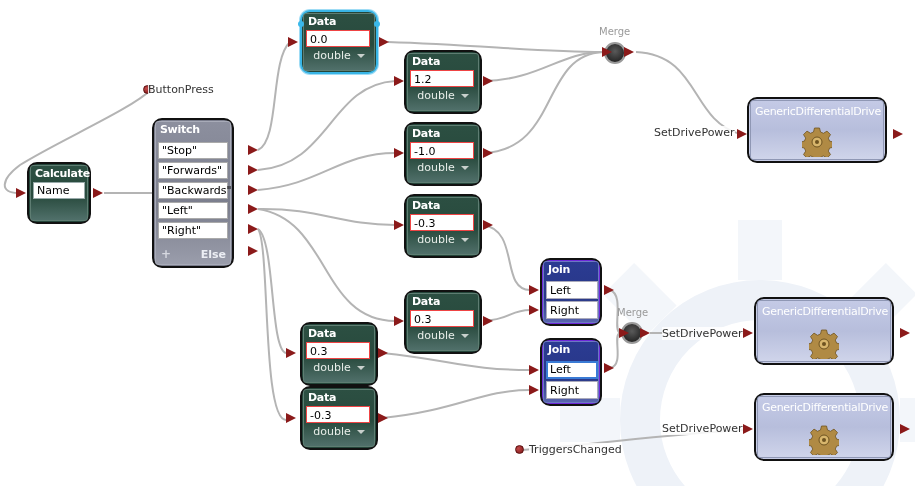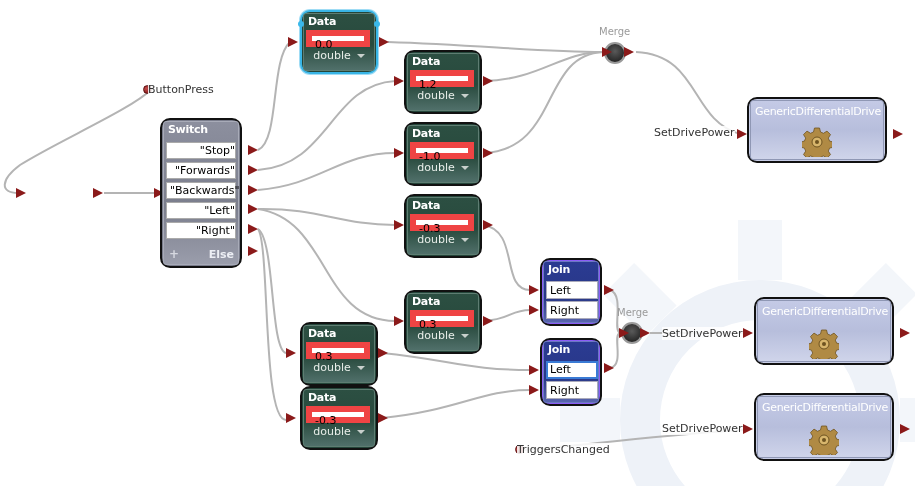--- a/index.html
+++ b/index.html
@@ -13,39 +13,39 @@
   #wires { position:absolute; left:0; top:0; width:915px; height:486px; pointer-events:none; }
   .watermark { position:absolute; left:0; top:0; }
 
   .node { position:absolute; box-sizing:border-box; border:2px solid #111; border-radius:10px; }
   .node .inner { position:absolute; left:1px; top:1px; right:1px; bottom:1px; border-radius:3px; }
   .node .title { position:absolute; left:6px; top:3px; color:#fff; font-size:11px; font-weight:bold; letter-spacing:-0.3px; white-space:nowrap; }
 
   
   .data-node { width:78px; height:64px; background:#24463a; }
   .data-node .inner { border:1px solid #5e7d72; background:linear-gradient(to bottom,#2c4f42 0%,#284a3d 55%,#50706a 100%); }
-  .data-node .val { position:absolute; left:4px; top:18px; width:64px; height:17px; background:#fff; border:6px solid #ef4444; color:#000; font-size:11px; line-height:17px; padding-left:3px; box-sizing:border-box; }
+  .data-node .val { position:absolute; left:4px; top:18px; width:64px; height:17px; background:#fff; border:1px solid #ef4444; color:#000; font-size:11px; line-height:17px; padding-left:3px; box-sizing:border-box; }
   .data-node .type { position:absolute; left:0; width:100%; top:37px; text-align:center; color:#e8eee9; font-size:11px; }
   .data-node .type .caret { display:inline-block; width:0; height:0; border-left:4px solid transparent; border-right:4px solid transparent; border-top:4px solid #c8d0cc; margin-left:6px; vertical-align:middle; }
   .data-node.selected { border-color:#39b5e6; box-shadow:0 0 0 1px #9fdcf5; }
   .sel-handle { position:absolute; width:6px; height:6px; border-radius:3px; background:#3ab8ea; }
 
   
   .svc-node { background:#c7cde6; }
   .svc-node .inner { border:1px solid #8f97b4; background:linear-gradient(to bottom,#c4cae6 0%,#b7bedc 50%,#cfd4ea 100%); }
 
   
   .switch-node { width:82px; height:150px; background:#7a7d8c; }
   .switch-node .inner { border:1px solid #a8abb8; background:linear-gradient(to bottom,#8c8f9e,#7b7e8d 60%,#9a9dab); }
   .case { position:absolute; left:4px; width:70px; height:17px; background:#fff; border:1px solid #aaa; box-sizing:border-box; line-height:16px; padding-left:3px; font-size:11px; color:#000; white-space:nowrap; }
   .switch-plus { position:absolute; left:7px; bottom:5px; color:#d6d8e0; font-weight:bold; font-size:12px; }
   .switch-else { position:absolute; right:6px; bottom:5px; color:#eceef4; font-size:11px; font-weight:bold; }
 
   
-  .join-node { width:62px; height:68px; background:#8b5cf6;padding-left:24px; }
+  .join-node { width:62px; height:68px; background:#6d28d9;padding-left:24px; }
   .join-node .inner { border:1px solid #6c78c2; background:linear-gradient(to bottom,#2b3b92,#283787 60%,#5865ad); }
   .join-field { position:absolute; left:4px; width:52px; height:18px; background:#fff; border:1px solid #aab; box-sizing:border-box; line-height:17px; padding-left:3px; color:#000; font-size:11px; }
   .join-field.focus { border:2px solid #3a7bd5; line-height:14px; padding-left:2px; }
 
   
   .calc-node { width:64px; height:62px; background:#24463a; }
   .calc-node .inner { border:1px solid #5e7d72; background:linear-gradient(to bottom,#2c4f42,#284a3d 55%,#50706a); }
   .calc-field { position:absolute; left:4px; top:18px; width:52px; height:17px; background:#fff; border:1px solid #9aa; box-sizing:border-box; line-height:16px; padding-left:3px; color:#000; font-size:11px; }
 
   
@@ -114,24 +114,29 @@
       <path d="M650,333 L744,333"></path>
 
       <path d="M522,450 C600,445 650,435 744,430"></path>
     </g>
   </svg>
 
   <div class="dot-pin" style="left:143px;top:85px;"></div>
   <div class="lbl" style="left:148px;top:83px;">ButtonPress</div>
 
   <div class="pin" style="left:16px;top:188px;"></div>
+  <div class="node calc-node" style="left:27px;top:162px;">
+    <div class="inner"></div>
+    <div class="title">Calculate</div>
+    <div class="calc-field">Name</div>
+  </div>
   <div class="pin" style="left:93px;top:188px;"></div>
   <div class="pin" style="left:154px;top:188px;"></div>
 
-  <div class="node switch-node" style="left:160px;top:118px;text-align:right;">
+  <div class="node switch-node" style="left:152px;top:118px;">
     <div class="inner"></div>
     <div class="title">Switch</div>
     <div class="case" style="top:22px;">"Stop"</div>
     <div class="case" style="top:42px;">"Forwards"</div>
     <div class="case" style="top:62px;">"Backwards"</div>
     <div class="case" style="top:82px;">"Left"</div>
     <div class="case" style="top:102px;">"Right"</div>
     <div class="switch-plus">+</div>
     <div class="switch-else">Else</div>
   </div>
@@ -265,21 +270,21 @@
             <path d="M-2.5,-14 h5 l1,4 l3,1.3 l3.5,-2.2 l3.5,3.5 l-2.2,3.5 l1.3,3 l4,1 v5 l-4,1 l-1.3,3 l2.2,3.5 l-3.5,3.5 l-3.5,-2.2 l-3,1.3 l-1,4 h-5 l-1,-4 l-3,-1.3 l-3.5,2.2 l-3.5,-3.5 l2.2,-3.5 l-1.3,-3 l-4,-1 v-5 l4,-1 l1.3,-3 l-2.2,-3.5 l3.5,-3.5 l3.5,2.2 l3,-1.3 z"></path>
           </g>
           <circle r="5" fill="#d8b66c" stroke="#6e5320"></circle>
           <circle r="2" fill="#6e5320"></circle>
         </svg>
     </div>
   </div>
   <div class="pin" style="left:900px;top:328px;"></div>
 
   <div class="dot-pin" style="left:515px;top:445px;"></div>
-  <div class="lbl" style="left:517px;top:443px;">TriggersChanged</div>
+  <div class="lbl" style="left:529px;top:443px;">TriggersChanged</div>
 
   <div class="lbl" style="left:662px;top:422px;">SetDrivePower</div>
   <div class="pin" style="left:743px;top:424px;"></div>
   <div class="node svc-node" style="left:754px;top:393px;width:140px;height:68px;">
     <div class="inner"></div>
     <div class="title" style="font-weight:normal;top:6px;">GenericDifferentialDrive</div>
     <div class="icon-wrap" style="left:53px;top:30px;width:30px;height:30px;">
       <svg width="30" height="30" viewBox="-15 -15 30 30">
           <g fill="#b08a44" stroke="#6e5320" stroke-width="0.8">
             <path d="M-2.5,-14 h5 l1,4 l3,1.3 l3.5,-2.2 l3.5,3.5 l-2.2,3.5 l1.3,3 l4,1 v5 l-4,1 l-1.3,3 l2.2,3.5 l-3.5,3.5 l-3.5,-2.2 l-3,1.3 l-1,4 h-5 l-1,-4 l-3,-1.3 l-3.5,2.2 l-3.5,-3.5 l2.2,-3.5 l-1.3,-3 l-4,-1 v-5 l4,-1 l1.3,-3 l-2.2,-3.5 l3.5,-3.5 l3.5,2.2 l3,-1.3 z"></path>

